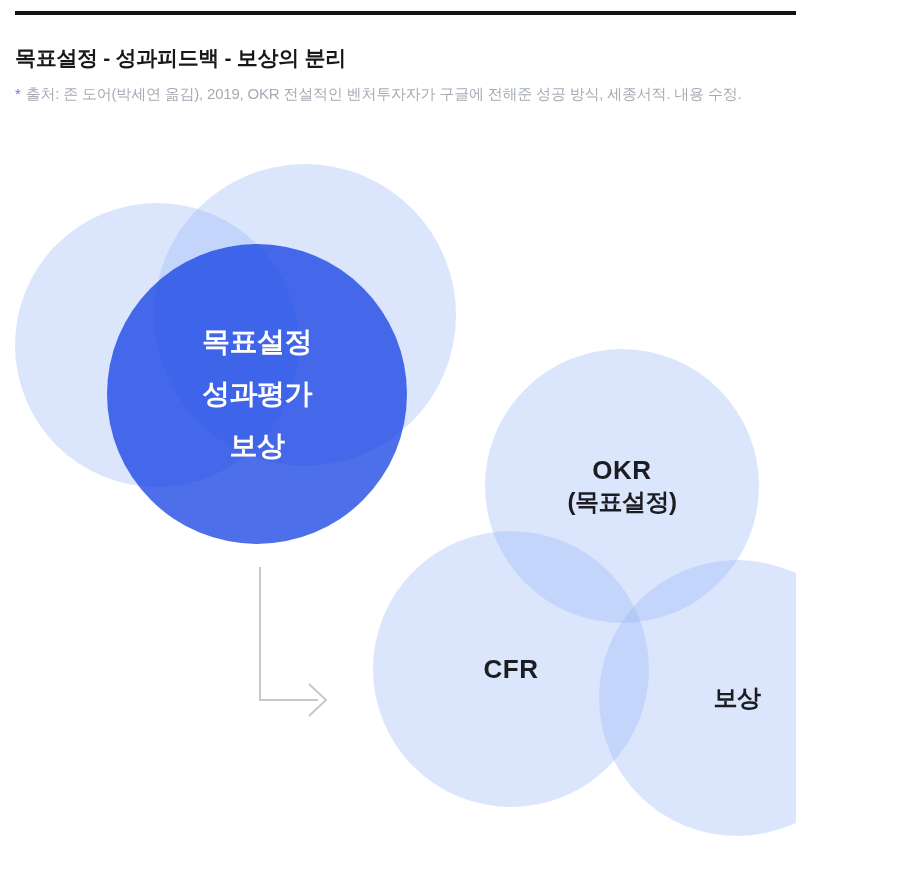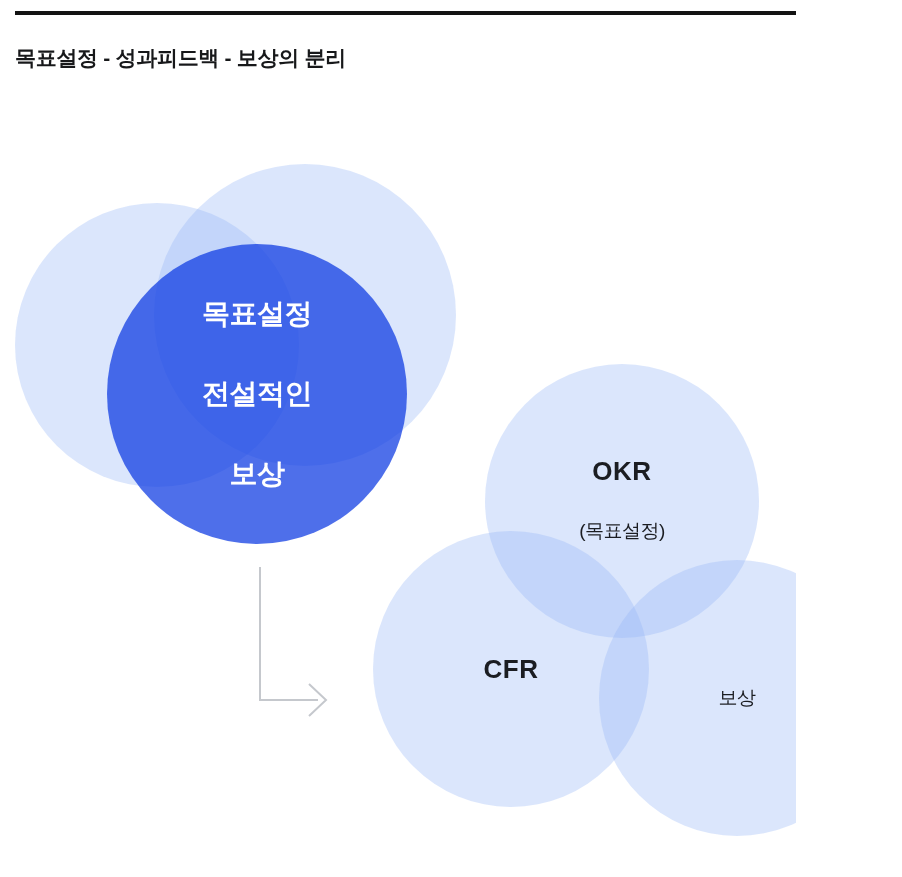--- a/index.html
+++ b/index.html
@@ -45,55 +45,54 @@
 
   
   .circle {
     position: absolute;
     border-radius: 50%;
     display: flex;
     flex-direction: column;
     align-items: center;
     justify-content: center;
     text-align: center;
-    gap: 28px;
   }
   .light { background: rgba(150, 181, 246, 0.34); }
 
   
   .c-left-light  { left: 15px;  top: 203px; width: 284px; height: 284px; z-index: 1; }
   .c-top-light   { left: 154px; top: 164px; width: 302px; height: 302px; z-index: 1; }
   .c-blue {
     left: 107px; top: 244px; width: 300px; height: 300px;
     background: rgba(13, 58, 226, 0.73);
     z-index: 2;
   }
   .c-blue .line {
     color: #ffffff;
     font-size: 28px;
     font-weight: 700;
     line-height: 52px;
     letter-spacing: -0.5px;
   }
 
   
-  .c-okr  { left: 485px; top: 364px; width: 274px; height: 274px; z-index: 1; }
+  .c-okr  { left: 485px; top: 349px; width: 274px; height: 274px; z-index: 1; }
   .c-cfr  { left: 373px; top: 531px; width: 276px; height: 276px; z-index: 1; }
   .c-comp { left: 599px; top: 560px; width: 276px; height: 276px; z-index: 1; }
 
   .venn-label { z-index: 3; color: #1b1d22; }
   .venn-label .t {
     font-size: 26px;
     font-weight: 600;
     line-height: 32px;
     letter-spacing: 0.5px;
   }
   .venn-label .s {
-    font-size: 19px;
-    font-weight: 400;
+    font-size: 24px;
+    font-weight: 700;
     line-height: 32px;
     letter-spacing: -0.5px;
     text-align: right;
   }
 
   
   .arrow-svg {
     position: absolute;
     left: 248px; top: 560px;
     z-index: 0;
@@ -104,26 +103,29 @@
     stroke-width: 2;
   }
 </style>
 </head>
 <body>
 
 <div class="page">
 
   <div class="top-rule"></div>
   <h1 class="title">목표설정 - 성과피드백 - 보상의 분리</h1>
+  <div class="citation">
+    <span class="marker">*</span><span>출처: 존 도어(박세연 옮김), 2019, OKR 전설적인 벤처투자자가 구글에 전해준 성공 방식, 세종서적. 내용 수정.</span>
+  </div>
 
   <div class="circle light c-left-light"></div>
   <div class="circle light c-top-light"></div>
   <div class="circle c-blue">
     <div class="line">목표설정</div>
-    <div class="line">전설적인</div>
+    <div class="line">성과평가</div>
     <div class="line">보상</div>
   </div>
 
   <svg class="arrow-svg" width="90" height="160" viewBox="0 0 90 160" aria-hidden="true">
     <path d="M12 7 V140 H70"></path>
     <path d="M61 124 L78 140 L61 156"></path>
   </svg>
 
   <div class="circle light c-okr venn-label">
     <div class="t">OKR</div>

